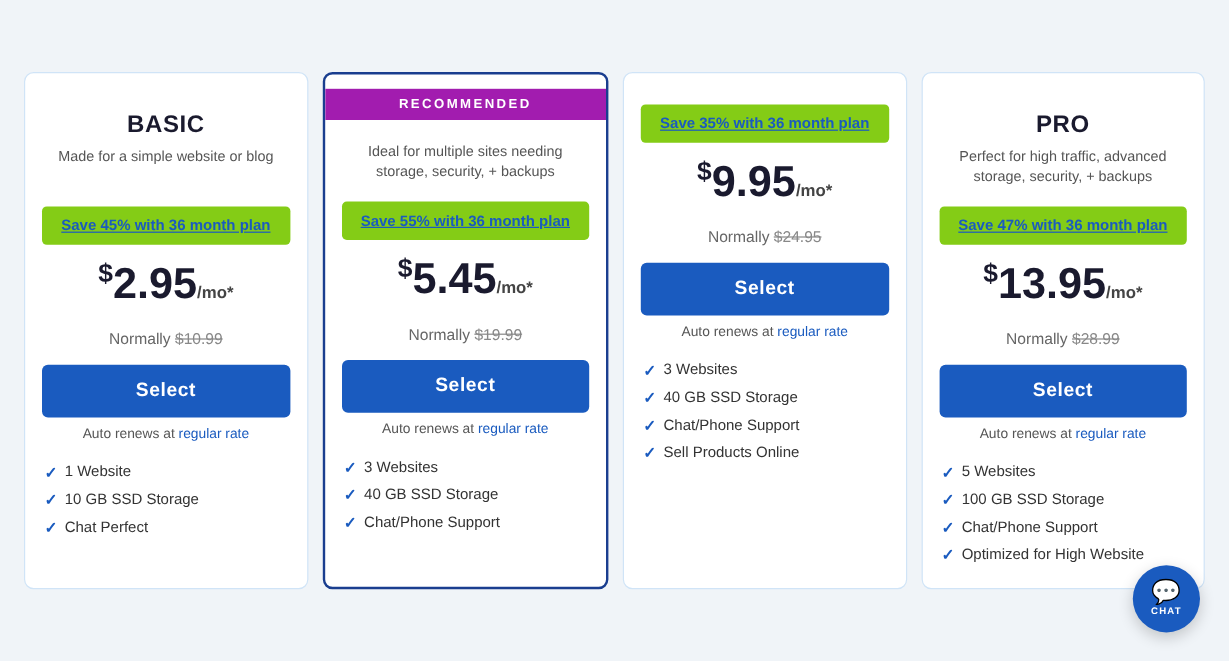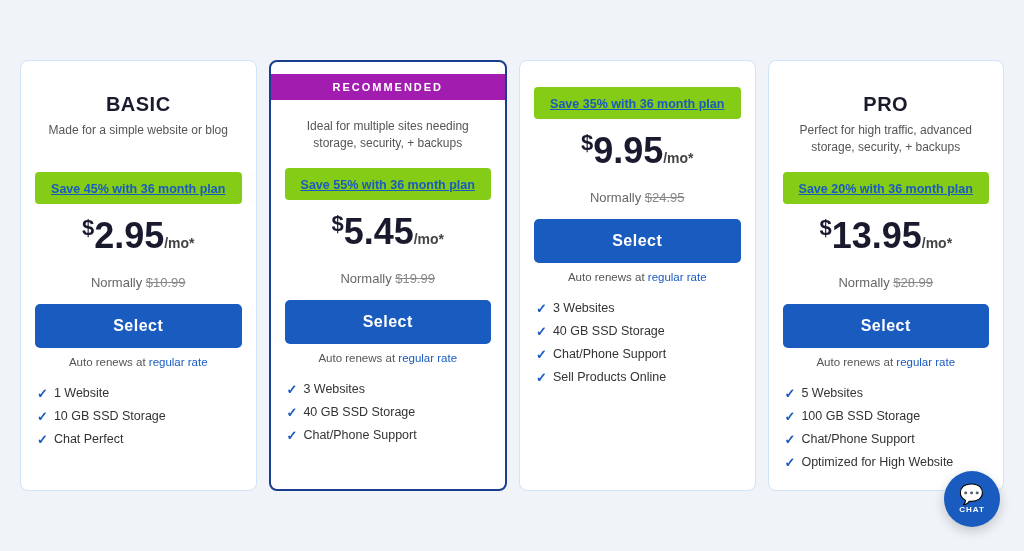--- a/index.html
+++ b/index.html
@@ -293,21 +293,21 @@
         </li>
     </ul>
   </div>
     <div class="plan-card">
       <div class="plan-card-top-pad"></div>
     <div class="plan-header">
       <div class="plan-name">PRO</div>
       <div class="plan-desc">Perfect for high traffic, advanced storage, security, + backups</div>
     </div>
     <div class="save-banner">
-      <a>Save 20% with 36 month plan</a>
+      <a>Save 47% with 36 month plan</a>
     </div>
     <div class="price-section">
       <div class="price-main">
         <span class="currency">$</span>13.95<span class="per-mo">/mo*</span>
       </div>
       <div class="price-normal">
         Normally <span class="strikethrough">$28.99</span>
       </div>
     </div>
     <button class="select-btn">Select</button>

